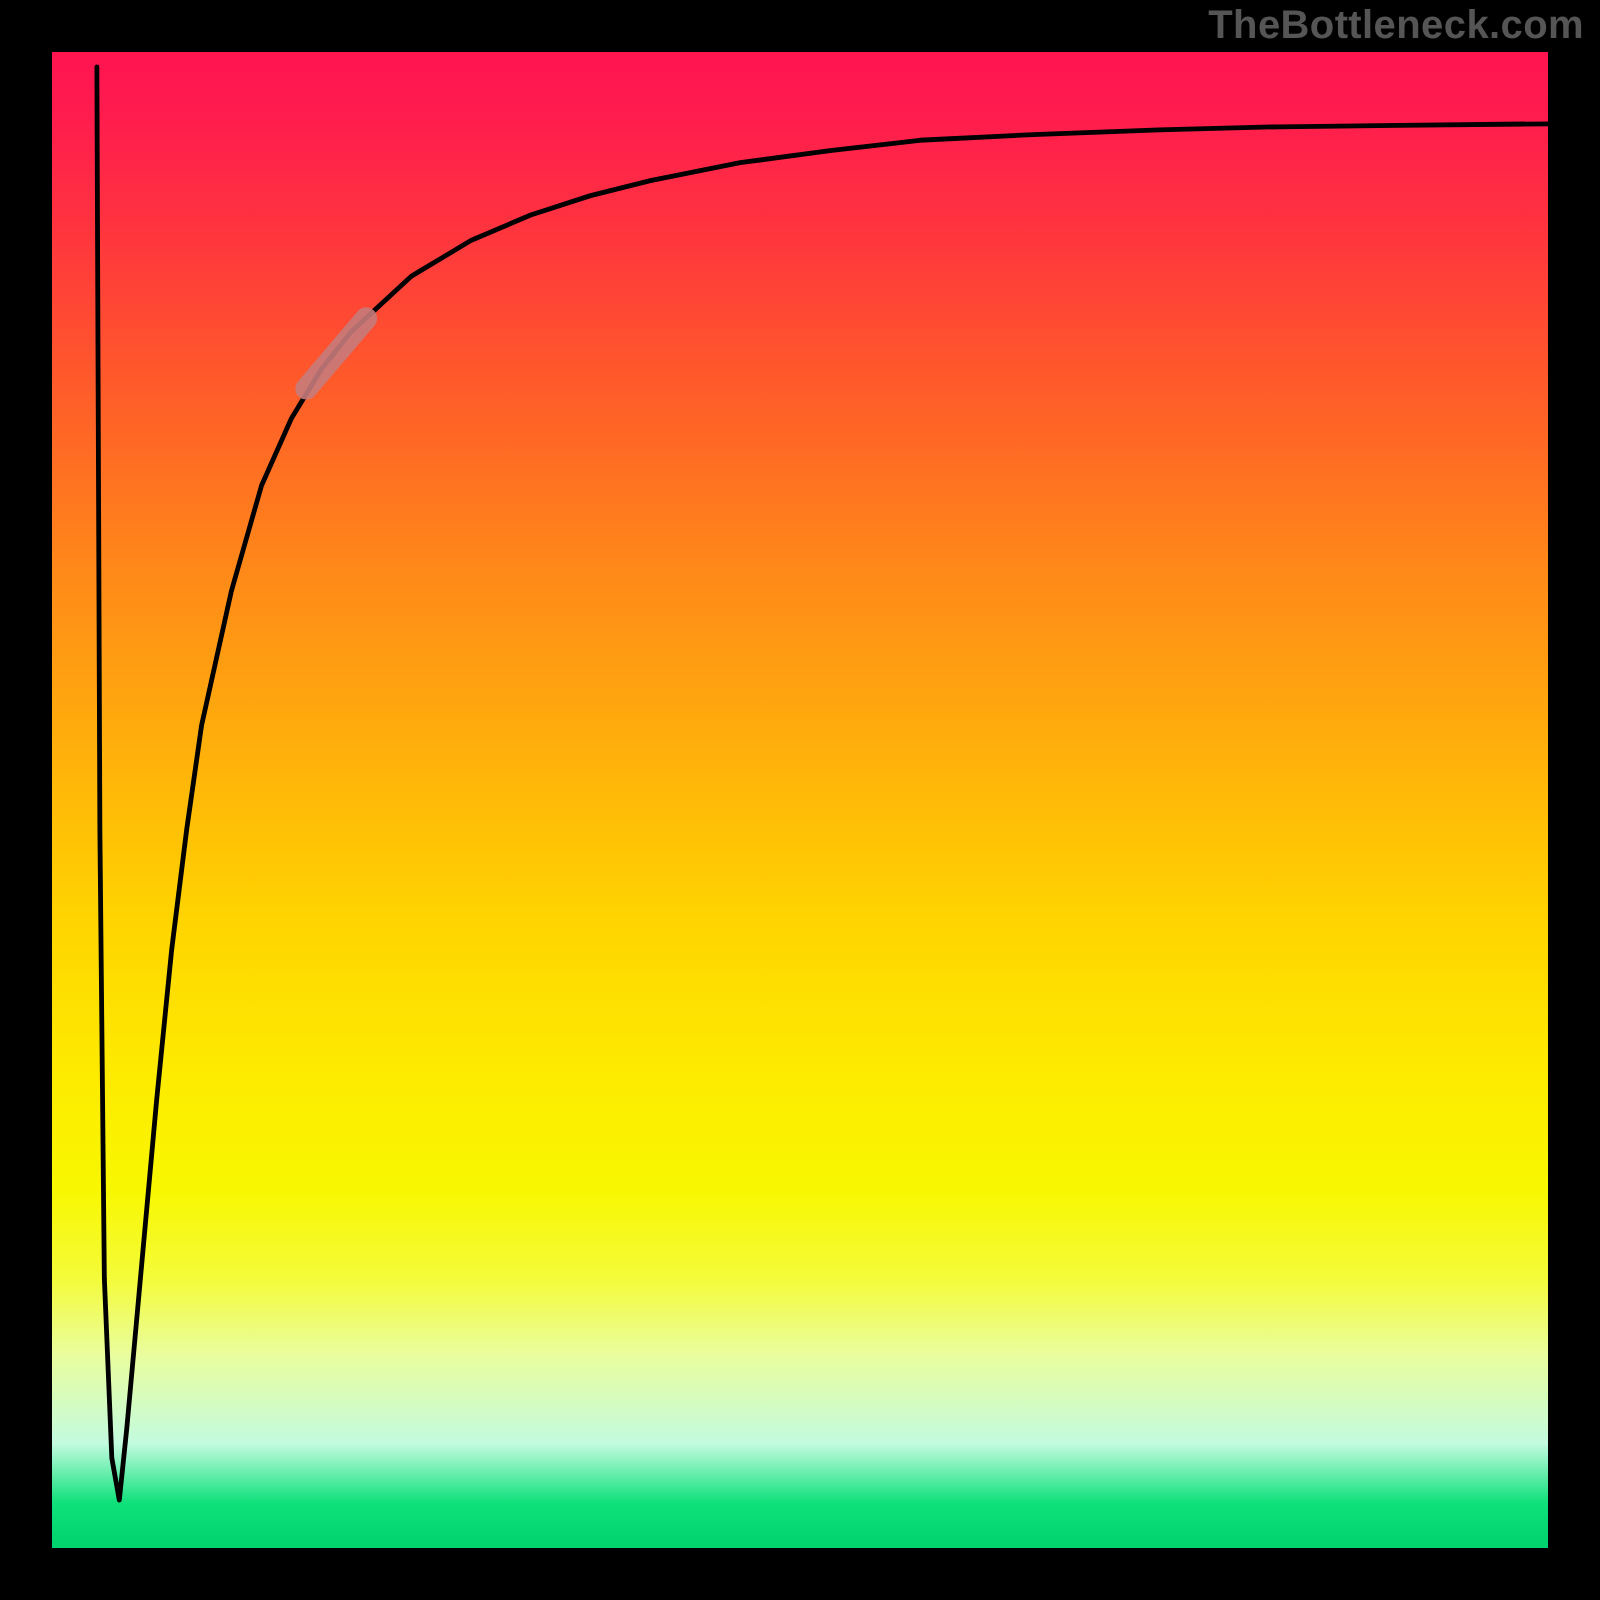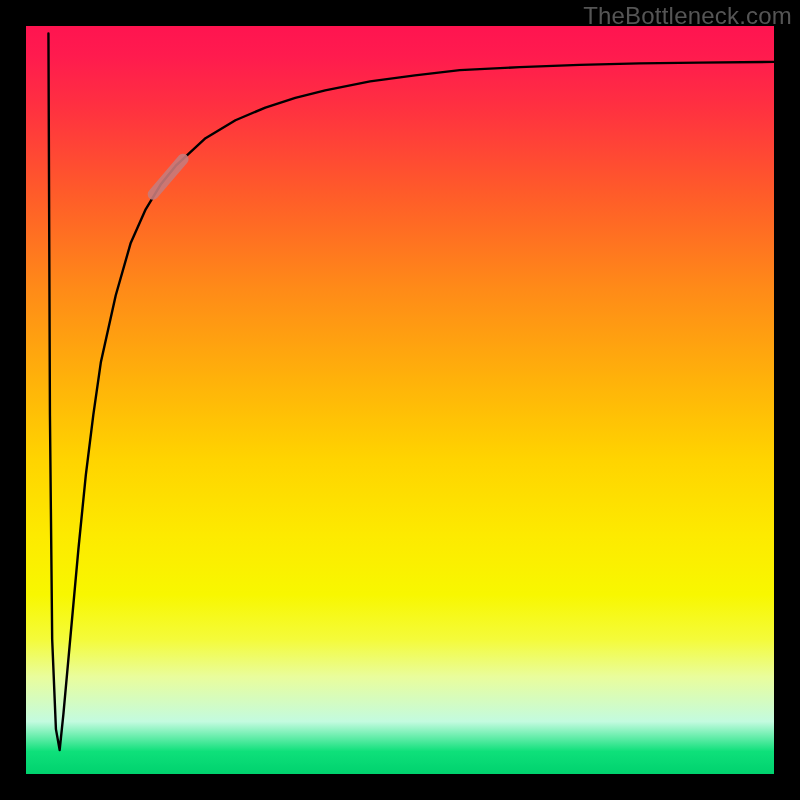--- a/index.html
+++ b/index.html
@@ -9,22 +9,22 @@
     background: #000;
     font-family: Arial, Helvetica, sans-serif;
     position: relative;
     overflow: hidden;
   }
   .watermark {
     position: absolute;
     top: 2px;
     right: 8px;
     color: #555;
-    font-size: 24px;
-    font-weight: 400;
+    font-size: 20px;
+    font-weight: 700;
     z-index: 3;
     letter-spacing: 0.2px;
   }
   .plot {
     position: absolute;
     left: 26px;
     top: 26px;
     width: 748px;
     height: 748px;
   }

